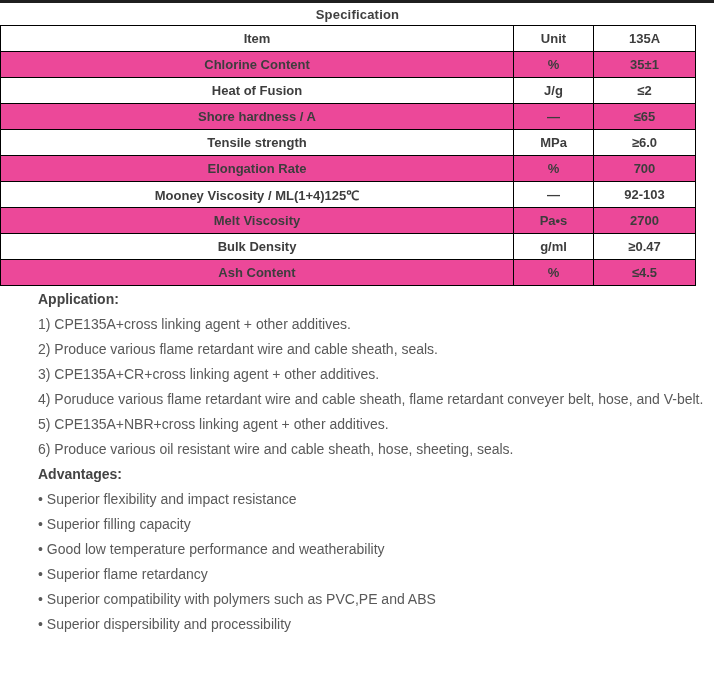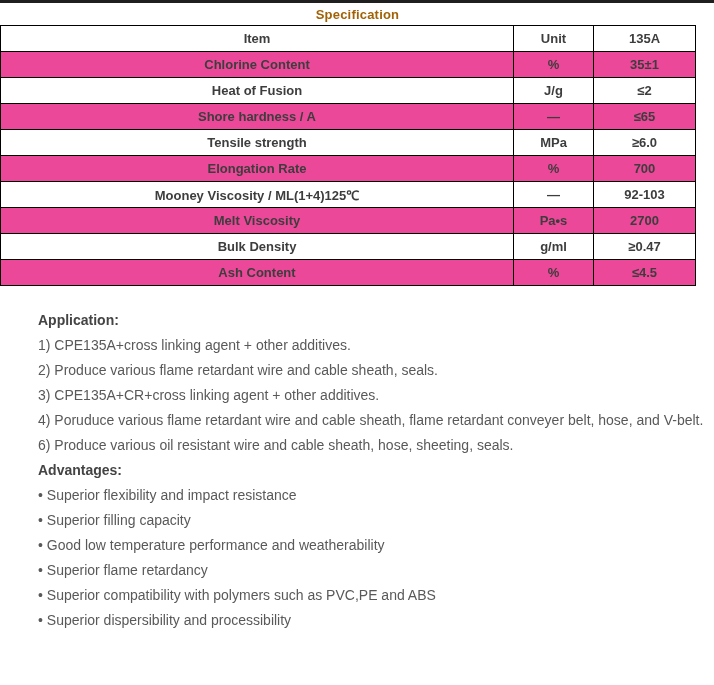--- a/index.html
+++ b/index.html
@@ -20,21 +20,21 @@
     height: 3px;
     background: #1f1f1f;
   }
   .spec-title {
     width: 695px;
     margin: 0 0 0 10px;
     padding: 4px 0 3px 0;
     text-align: center;
     font-size: 13px;
     font-weight: bold;
-    color: #a16207;
+    color: #404040;
     letter-spacing: 0.2px;
   }
   table.spec-table {
     border-collapse: collapse;
     table-layout: fixed;
     width: 695px;
   }
   table.spec-table col.c-item  { width: 513px; }
   table.spec-table col.c-unit  { width: 80px;  }
   table.spec-table col.c-value { width: 102px; }
@@ -54,21 +54,20 @@
   }
   table.spec-table tr.hl th,
   table.spec-table tr.hl td {
     background: #ec4899;
   }
   .content {
     padding: 1px 10px 0 12px;
     font-size: 14px;
     line-height: 25px;
     color: #595959;
-    margin-top: 21px;
   }
   .content p {
     margin: 0;
     text-indent: 26px;
   }
   .section-heading {
     font-weight: bold;
     color: #444444;
   }
 </style>
@@ -140,20 +139,21 @@
       </tr>
     </tbody>
   </table>
 
   <div class="content">
     <p class="section-heading">Application:</p>
     <p>1) CPE135A+cross linking agent + other additives.</p>
     <p>2) Produce various flame retardant wire and cable sheath, seals.</p>
     <p>3) CPE135A+CR+cross linking agent + other additives.</p>
     <p>4) Poruduce various flame retardant wire and cable sheath, flame retardant conveyer belt, hose, and V-belt.</p>
+    <p>5) CPE135A+NBR+cross linking agent + other additives.</p>
     <p>6) Produce various oil resistant wire and cable sheath, hose, sheeting, seals.</p>
     <p class="section-heading">Advantages:</p>
     <p>• Superior flexibility and impact resistance</p>
     <p>• Superior filling capacity</p>
     <p>• Good low temperature performance and weatherability</p>
     <p>• Superior flame retardancy</p>
     <p>• Superior compatibility with polymers such as PVC,PE and ABS</p>
     <p>• Superior dispersibility and processibility</p>
   </div>
 

